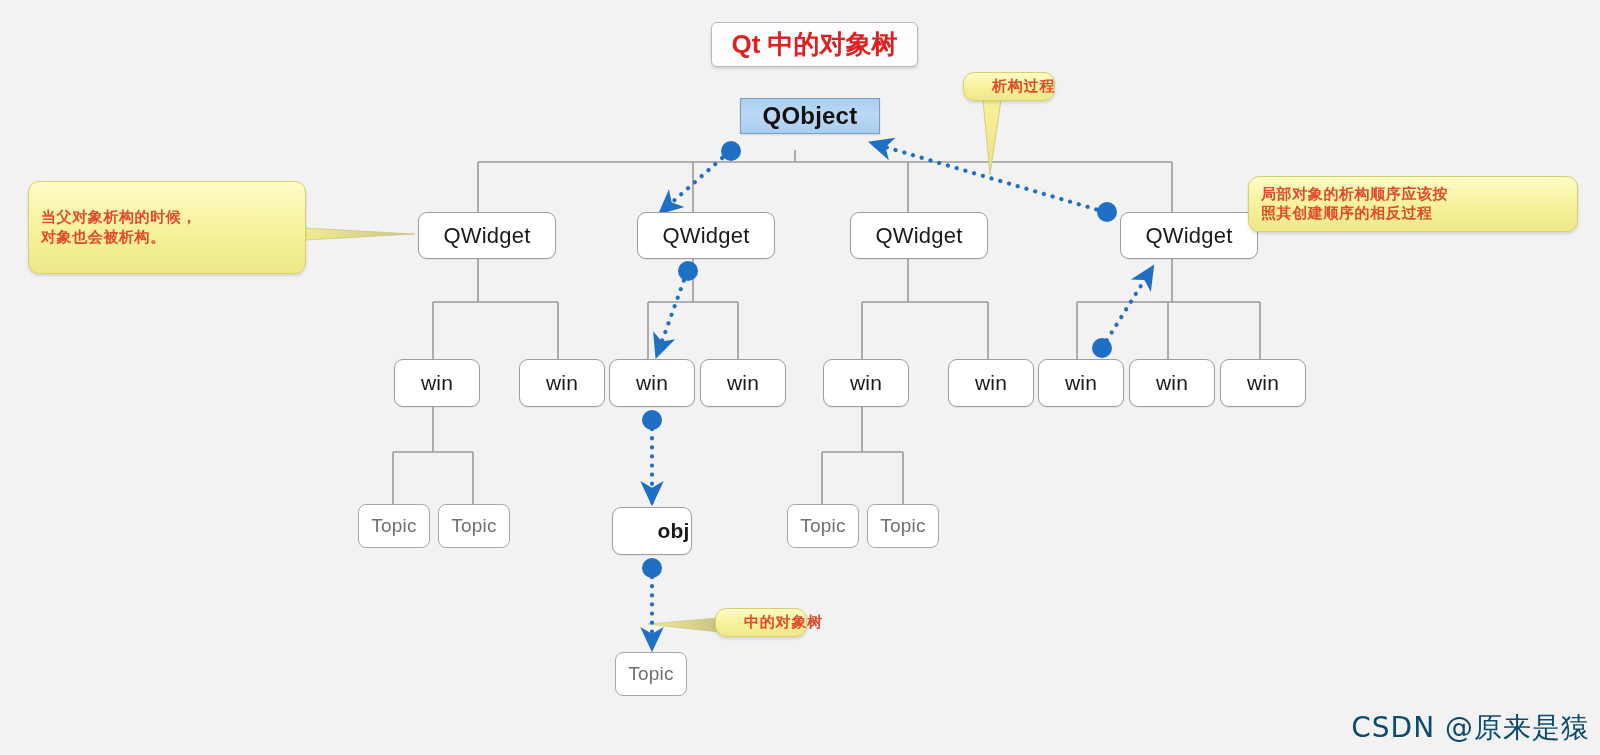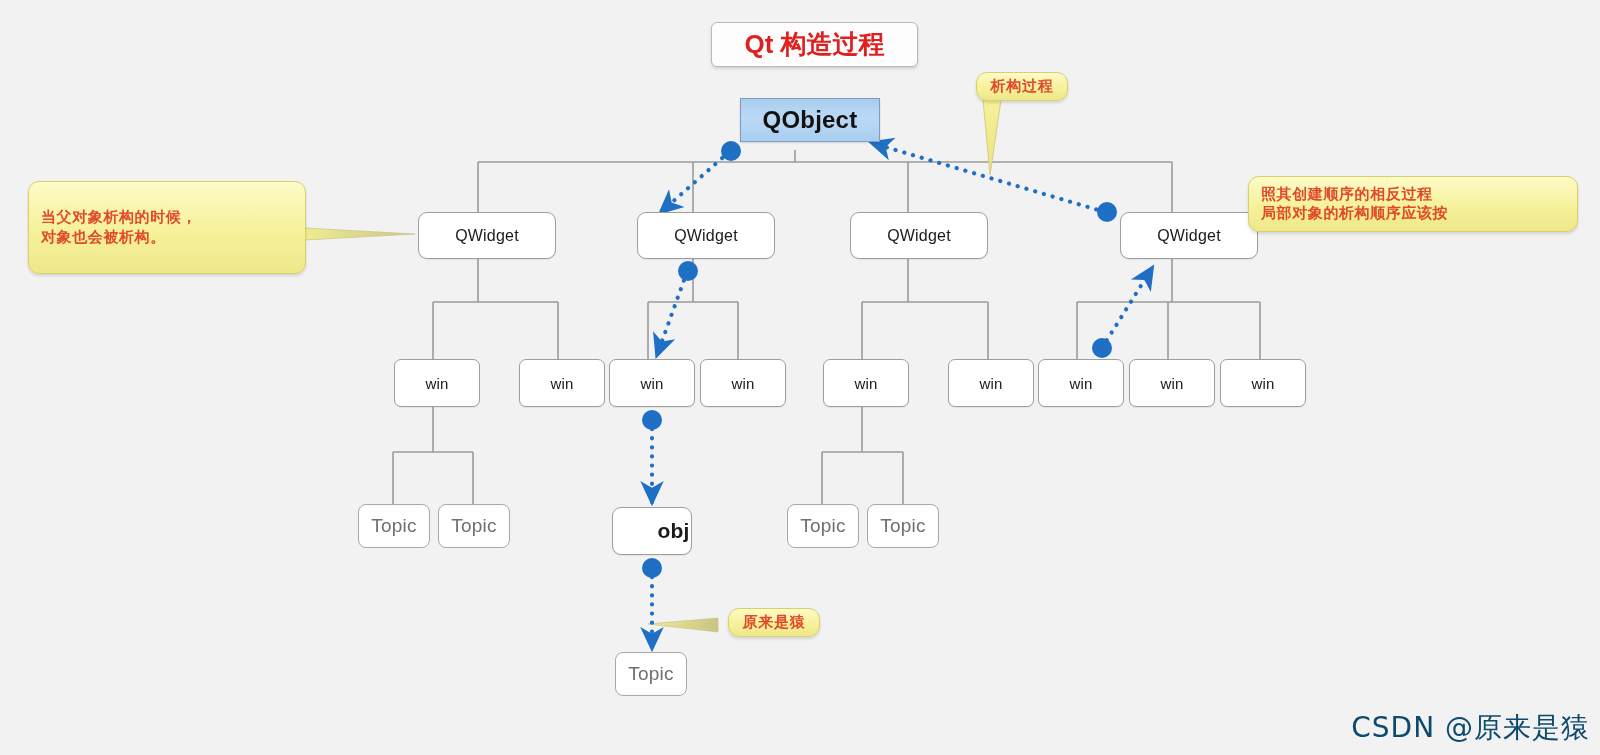--- a/index.html
+++ b/index.html
@@ -25,35 +25,35 @@
   .node {
     position: absolute;
     box-sizing: border-box;
     display: flex;
     align-items: center;
     justify-content: center;
     background: #ffffff;
     border: 1px solid #9e9e9e;
     border-radius: 9px;
     color: #1a1a1a;
-    font-size: 16px;
+    font-size: 22px;
     letter-spacing: .2px;
     z-index: 4;
     box-shadow: 0 1px 1px rgba(0,0,0,.06);
   }
   .node.root {
     border-radius: 0;
     border: 1px solid #7d9cc0;
     background: linear-gradient(to bottom, #a9cdee 0%, #bcd9f5 45%, #a8cdef 100%);
     color: #111111;
     font-size: 24px;
     font-weight: bold;
     box-shadow: 0 1px 2px rgba(0,0,0,.12);
   }
-  .node.win { font-size: 15px; border-radius: 7px; }
+  .node.win { font-size: 21px; }
   .node.obj { font-size: 21px; font-weight: bold; }
   .node.topic {
     border-radius: 8px;
     border: 1px solid #a8a8a8;
     color: #6f6f6f;
     font-size: 19px;
     box-shadow: none;
   }
   .title-box {
     position: absolute;
@@ -87,24 +87,23 @@
   .callout-cn {
     font-family: "DejaVu Sans", "Liberation Sans", sans-serif;
     font-weight: bold;
     font-size: 15px;
     line-height: 1.28;
     padding: 0 12px;
     letter-spacing: .6px;
   }
   .callout-sm {
     font-size: 15px;
-    padding: 0 6px;
-    text-align: center;
+    padding: 0 28px;
+    text-align: left;
     letter-spacing: .8px;
-    margin-left: 13px;
   }
   .watermark {
     position: absolute;
     right: 10px;
     bottom: 8px;
     color: #0c4a6e;
     font-size: 28px;
     font-family: "DejaVu Sans", "Liberation Sans", sans-serif;
     letter-spacing: 1px;
     z-index: 7;
@@ -192,23 +191,23 @@
     <g fill="#1f6fc4">
       <circle cx="1107" cy="212" r="10"></circle>
       <circle cx="731" cy="151" r="10"></circle>
       <circle cx="688" cy="271" r="10"></circle>
       <circle cx="652" cy="420" r="10"></circle>
       <circle cx="652" cy="568" r="10"></circle>
       <circle cx="1102" cy="348" r="10"></circle>
     </g>
   </svg>
 
-  <div class="title-box" style="left:711px; top:22px; width:207px; height:45px;">Qt 构造过程</div>
-
-  <div class="node root" style="left:740px; top:98px; width:140px; height:44px;">QObject</div>
+  <div class="title-box" style="left:711px; top:22px; width:207px; height:45px;">Qt 中的对象树</div>
+
+  <div class="node root" style="left:740px; top:98px; width:140px; height:36px;">QObject</div>
 
   <div class="node" style="left:418px; top:212px; width:138px; height:47px;">QWidget</div>
   <div class="node" style="left:637px; top:212px; width:138px; height:47px;">QWidget</div>
   <div class="node" style="left:850px; top:212px; width:138px; height:47px;">QWidget</div>
   <div class="node" style="left:1120px; top:212px; width:138px; height:47px;">QWidget</div>
 
   <div class="node win" style="left:394px; top:359px; width:86px; height:48px;">win</div>
   <div class="node win" style="left:519px; top:359px; width:86px; height:48px;">win</div>
   <div class="node win" style="left:609px; top:359px; width:86px; height:48px;">win</div>
   <div class="node win" style="left:700px; top:359px; width:86px; height:48px;">win</div>
@@ -225,26 +224,26 @@
 
   <div class="node obj" style="left:612px; top:507px; width:80px; height:48px;padding-left:43px;">obj</div>
   <div class="node topic" style="left:615px; top:652px; width:72px; height:44px;">Topic</div>
 
   <div class="callout callout-cn" style="left:28px; top:181px; width:278px; height:93px;">
     <div class="line">当父对象析构的时候，</div>
     <div class="line">对象也会被析构。</div>
   </div>
 
   <div class="callout callout-cn" style="left:1248px; top:176px; width:330px; height:56px;">
+    <div class="line">局部对象的析构顺序应该按</div>
     <div class="line">照其创建顺序的相反过程</div>
-    <div class="line">局部对象的析构顺序应该按</div>
   </div>
 
   <div class="callout callout-cn callout-sm" style="left:963px; top:72px; width:92px; height:29px;">
     <div class="line">析构过程</div>
   </div>
 
   <div class="callout callout-cn callout-sm" style="left:715px; top:608px; width:92px; height:29px;">
-    <div class="line">原来是猿</div>
+    <div class="line">中的对象树</div>
   </div>
 
   <div class="watermark">CSDN @原来是猿</div>
 </div>
 
 </body></html>

